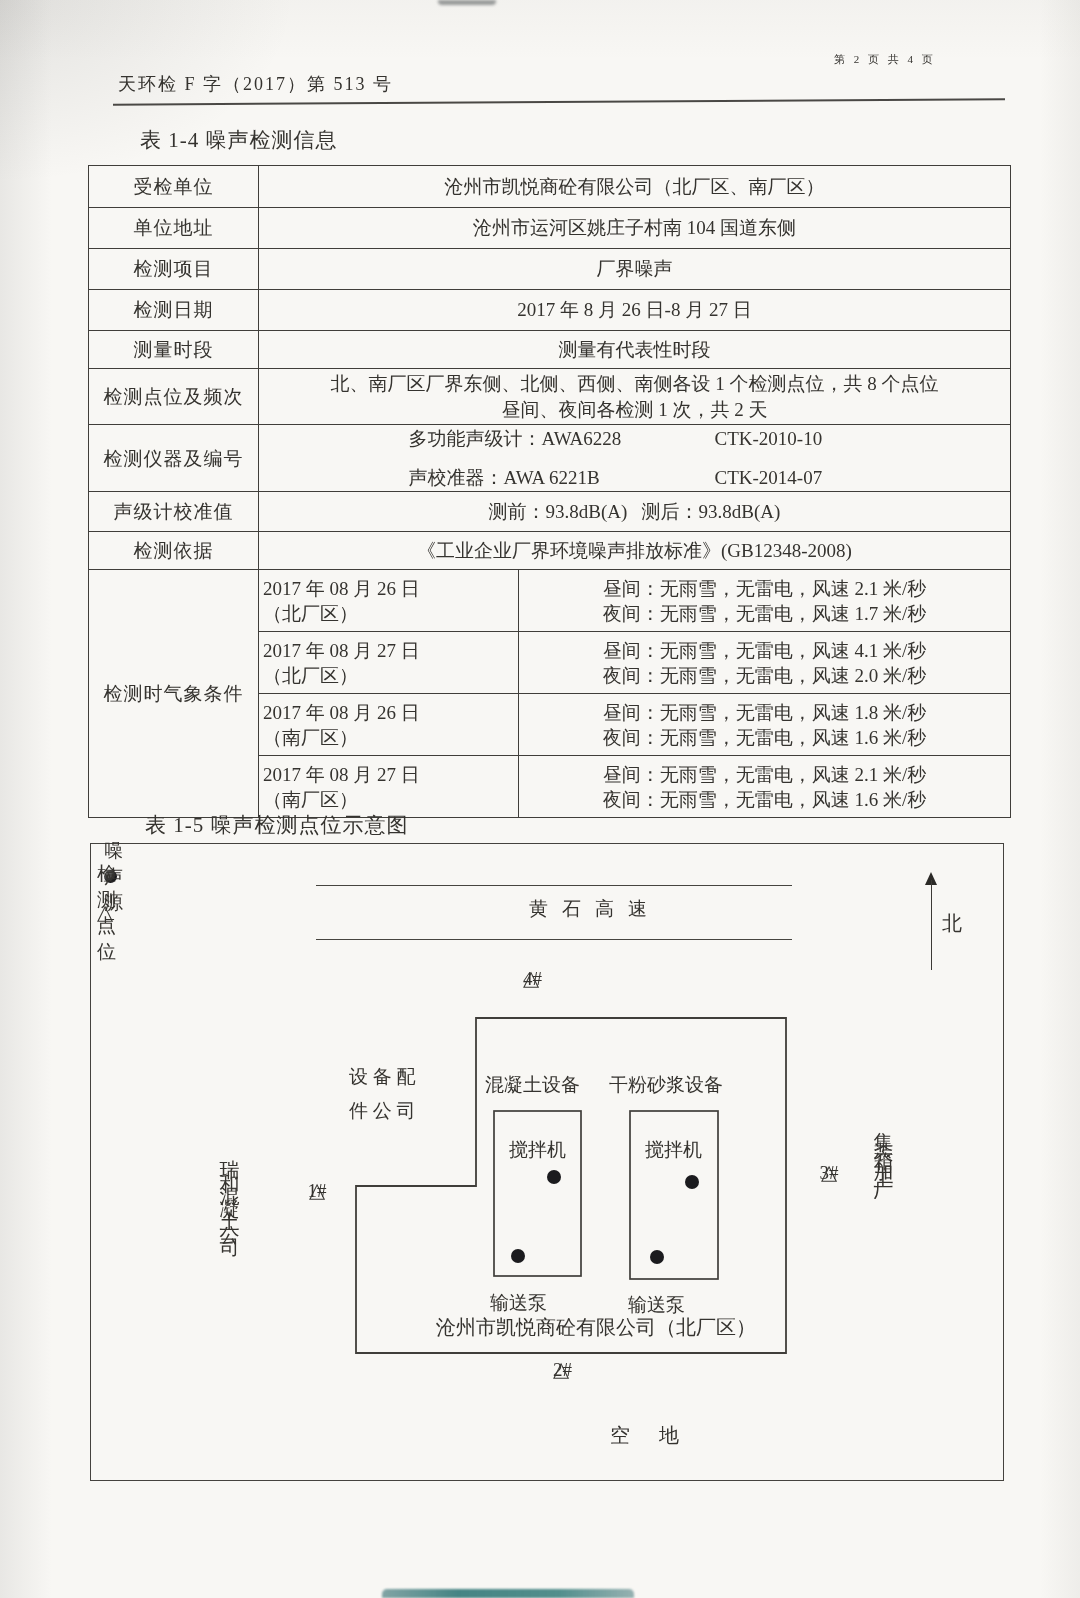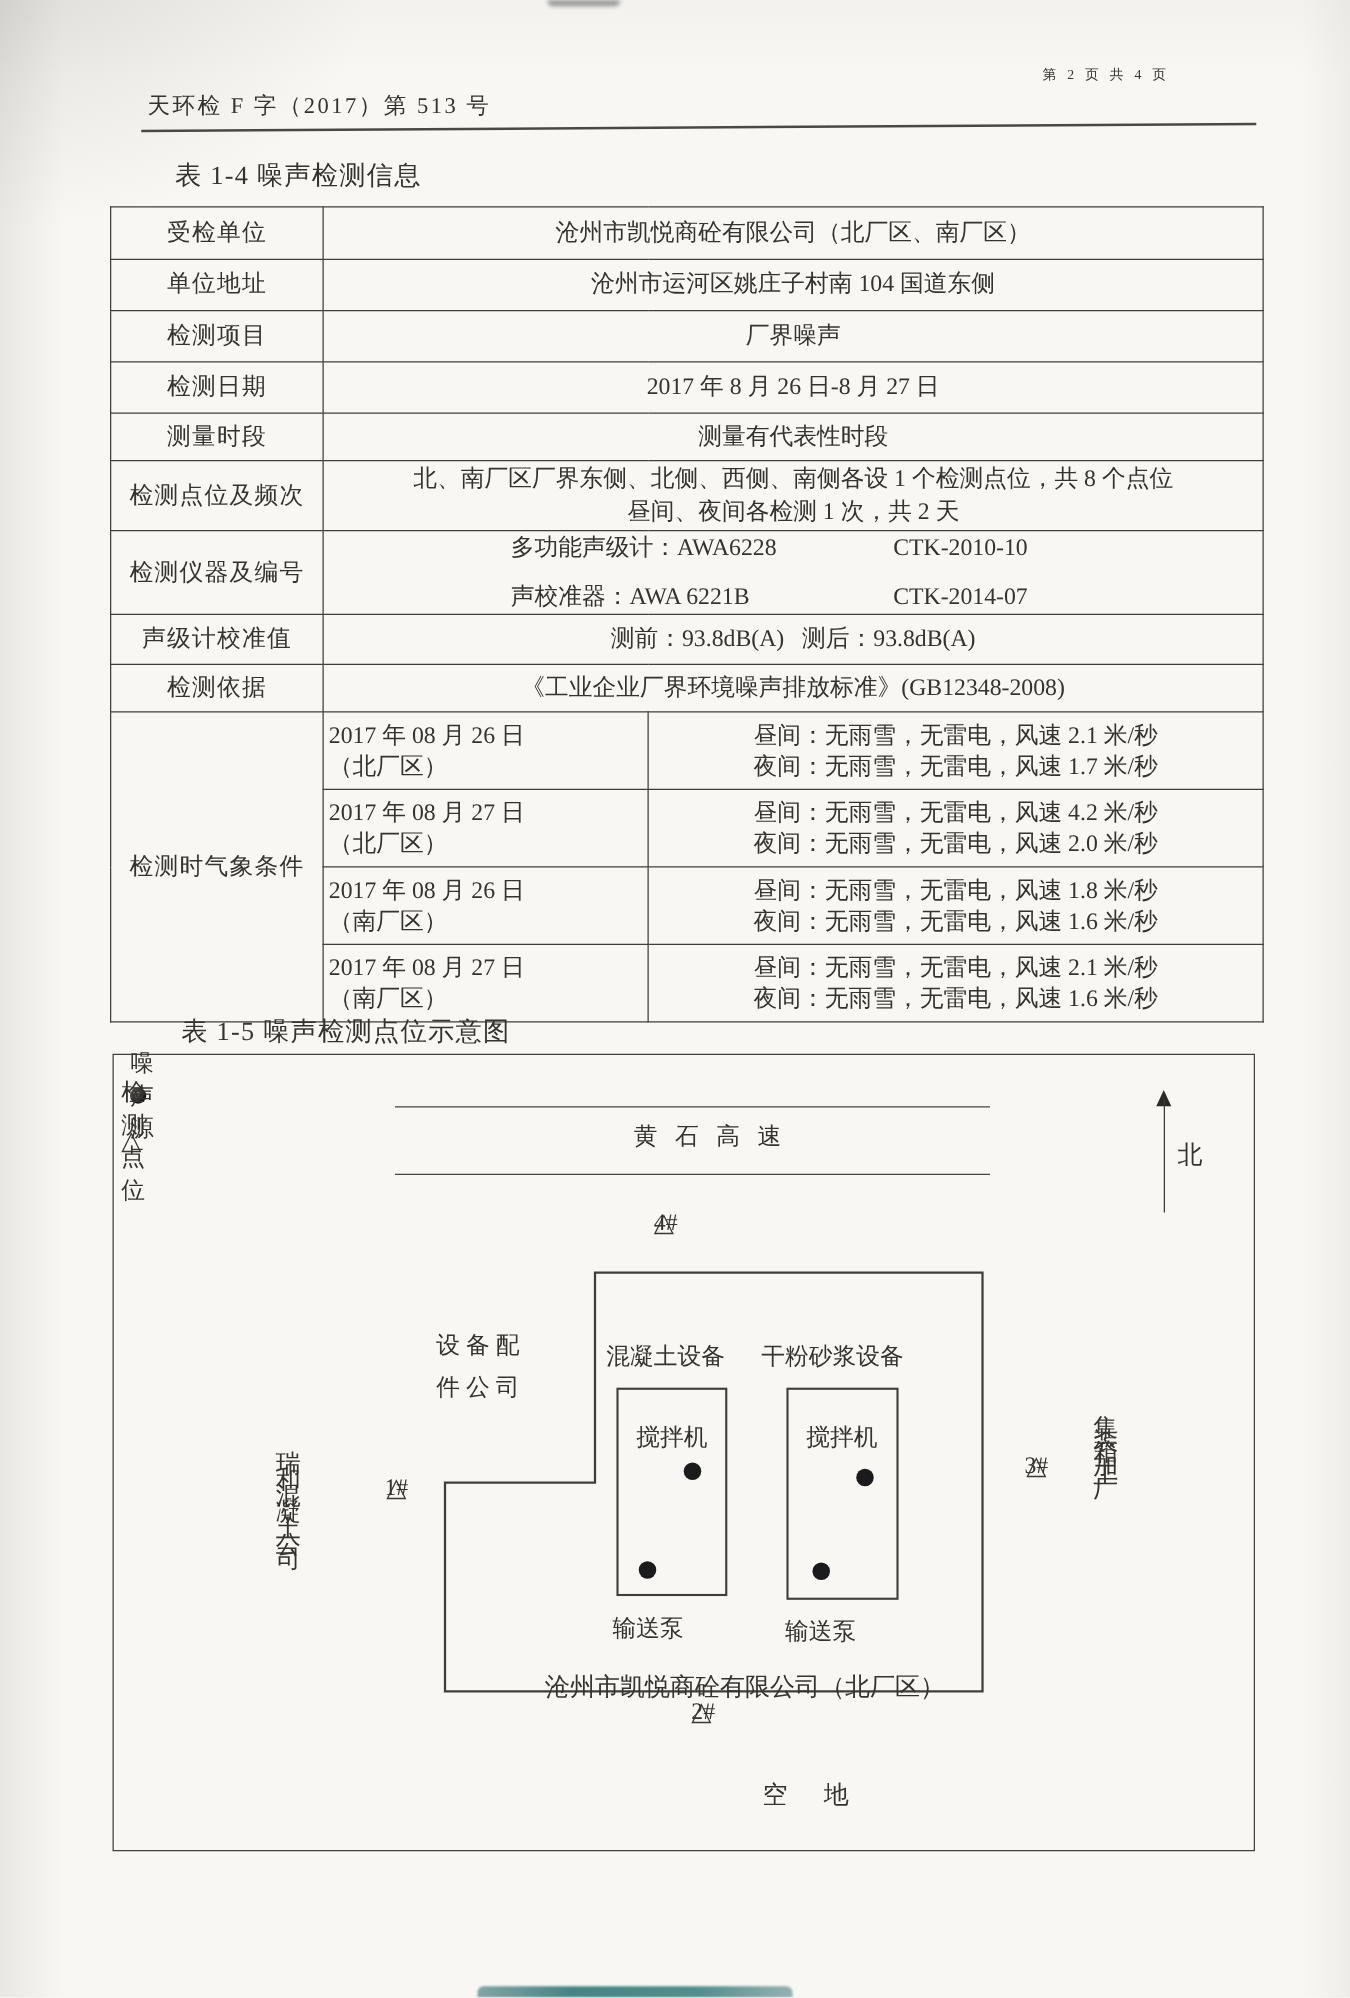--- a/index.html
+++ b/index.html
@@ -68,29 +68,29 @@
   .north-line { left:840px; top:36px; width:0; height:90px; border-left:1.6px solid #3c3a36; }
   .north-head { left:834px; top:28px; width:0; height:0; border-left:6px solid transparent; border-right:6px solid transparent; border-bottom:13px solid #2c2a27; }
   .north-label { left:851px; top:66px; font-size:20px; }
   .marker { display:flex; align-items:center; gap:10px; font-size:19px; }
   .marker-v { display:flex; flex-direction:column; align-items:center; gap:4px; font-size:19px; }
   .pt4 { left:432px; top:124px; }
   .pt1 { left:218px; top:336px; }
   .pt3 { left:730px; top:318px; }
   .pt2 { left:462px; top:515px; }
   .map-svg { left:0; top:0; width:912px; height:636px; }
-  .lab { font-size:19px; white-space:nowrap; }
+  .lab { font-size:19px; white-space:nowrap;text-align:right; }
   .lab-parts { left:258px; top:216px; width:152px; text-align:left; line-height:1.8; white-space:pre-line; }
   .lab-concrete { left:394px; top:228px; }
   .lab-mortar { left:518px; top:228px; }
   .lab-mixer-l { left:418px; top:293px; }
   .lab-mixer-r { left:554px; top:293px; }
   .lab-pump-l { left:399px; top:446px; }
   .lab-pump-r { left:537px; top:448px; }
-  .lab-factory { left:300px; top:492px; width:410px; text-align:center; font-size:20px; }
+  .lab-factory { left:300px; top:470px; width:410px; text-align:center; font-size:20px; }
   .v-text { writing-mode:vertical-rl; text-orientation:upright; font-size:20px; letter-spacing:13px; }
   .lab-left-neighbor { left:126px; top:300px; }
   .lab-right-neighbor { left:780px; top:272px; letter-spacing:10px; }
   .lab-open-land { left:420px; top:578px; width:180px; text-align:right; font-size:20px; letter-spacing:12px; text-indent:12px; }
 </style>
 </head>
 <body>
 
 <div class="paper-shade"></div>
 <div class="smudge-top"></div>
@@ -165,21 +165,21 @@
       <div>昼间：无雨雪，无雷电，风速 2.1 米/秒</div>
       <div>夜间：无雨雪，无雷电，风速 1.7 米/秒</div>
     </td>
   </tr>
   <tr style="height:62px">
     <td class="w-date">
       <div>2017 年 08 月 27 日</div>
       <div>（北厂区）</div>
     </td>
     <td class="w-cond">
-      <div>昼间：无雨雪，无雷电，风速 4.2 米/秒</div>
+      <div>昼间：无雨雪，无雷电，风速 4.1 米/秒</div>
       <div>夜间：无雨雪，无雷电，风速 2.0 米/秒</div>
     </td>
   </tr>
   <tr style="height:62px">
     <td class="w-date">
       <div>2017 年 08 月 26 日</div>
       <div>（南厂区）</div>
     </td>
     <td class="w-cond">
       <div>昼间：无雨雪，无雷电，风速 1.8 米/秒</div>

